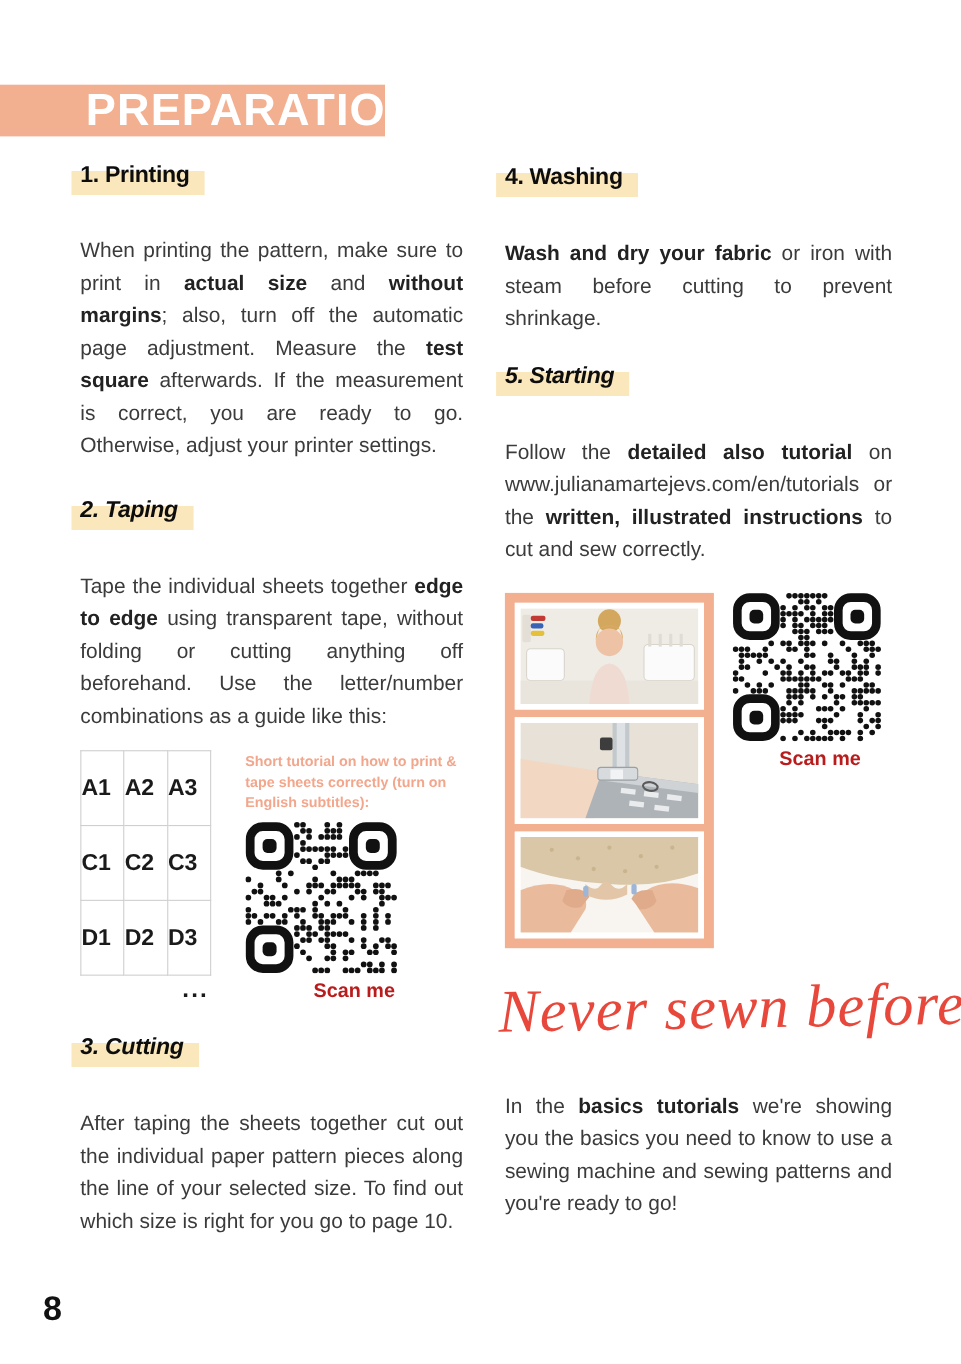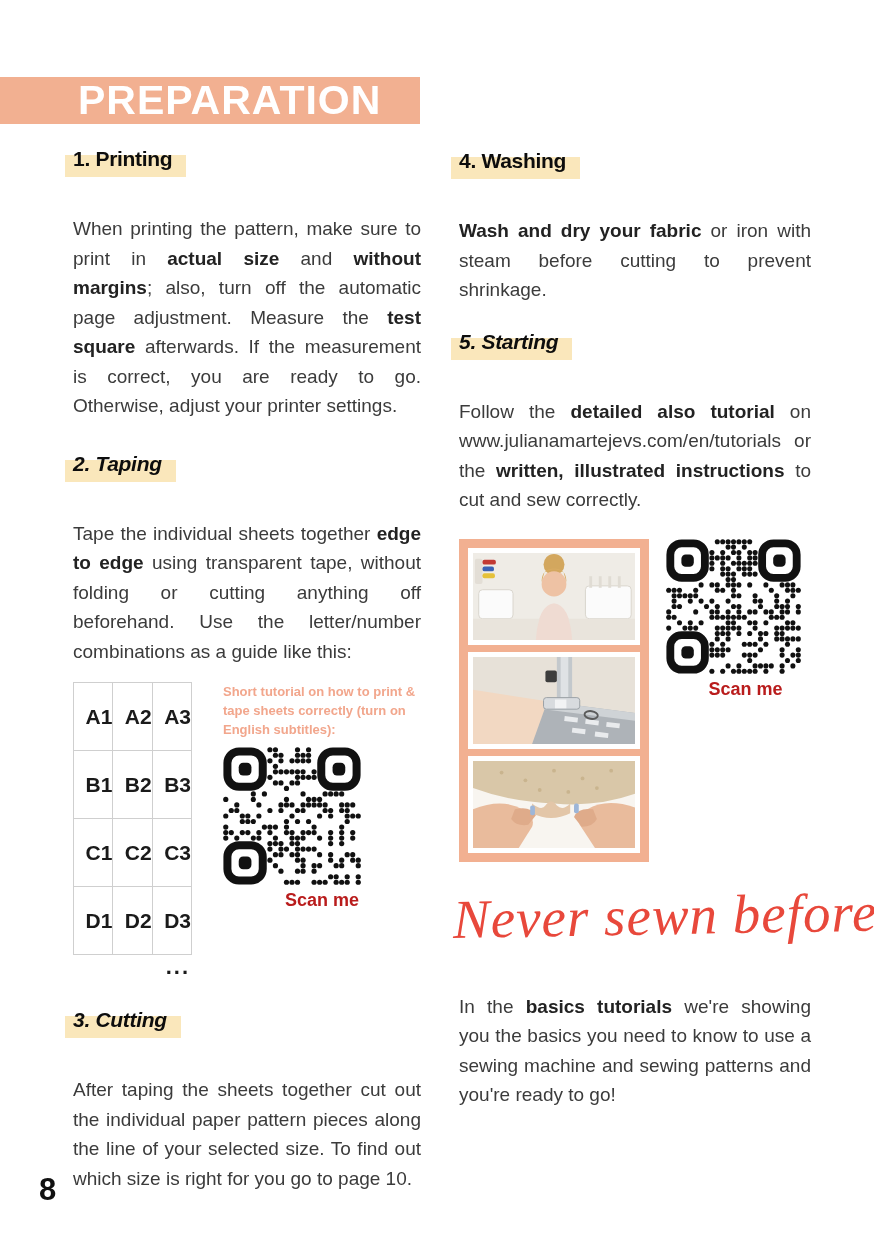--- a/index.html
+++ b/index.html
@@ -14,21 +14,21 @@
   html,body{width:874px;height:1240px;}
   body{
     position:relative;
     background:#ffffff;
     font-family:"Liberation Sans", sans-serif;
     color:var(--body-ink);
     overflow:hidden;
   }
   
   .banner{
-    position:absolute; left:0; top:77px; width:420px; height:47px;
+    position:absolute; left:0; top:77px; width:350px; height:47px;
     background:var(--accent-salmon);
     display:flex; align-items:center;
   }
   .banner-title{
     color:#ffffff; font-size:41px; font-weight:800; letter-spacing:1px;
     padding-left:78px; white-space:nowrap;
   }
   
   .col{position:absolute; top:140px;}
   .col-left{left:73px; width:348px;}
@@ -48,21 +48,21 @@
     overflow-wrap:anywhere;
     margin-top:36px;
   }
   p.body b{color:#222;}
   
   .media-row{display:flex; margin-top:16px;}
   .grid-wrap{width:119px; flex:none;}
   table.sheet-grid{border-collapse:collapse;}
   table.sheet-grid td{
     width:40px; height:68px; border:1px solid #cfcfcf; background:#fff;
-    text-align:right; vertical-align:middle;
+    text-align:left; vertical-align:middle;
     font-weight:700; font-size:21px; color:#1a1a1a;
   }
   .grid-ellipsis{
     text-align:right; font-weight:700; font-size:22px; color:#1a1a1a;
     letter-spacing:2px; line-height:24px; padding-right:2px;
   }
   .note-qr{margin-left:31px; width:198px; flex:none;}
   .tutorial-note{
     color:var(--note-orange); font-weight:700; font-size:13px; line-height:19px;
     margin-bottom:8px;
@@ -115,25 +115,20 @@
   <p class="body"><span>Tape the individual sheets together </span><b>edge to edge</b><span> using transparent tape, without folding or cutting anything off beforehand. Use the letter/number combinations as a guide like this:</span></p>
 
   <div class="media-row">
     <div class="grid-wrap">
       <table class="sheet-grid">
         <tbody>
             <tr>
           <td>A1</td>
           <td>A2</td>
           <td>A3</td>
-        </tr>
-        <tr>
-          <td>B1</td>
-          <td>B2</td>
-          <td>B3</td>
         </tr>
         <tr>
           <td>C1</td>
           <td>C2</td>
           <td>C3</td>
         </tr>
         <tr>
           <td>D1</td>
           <td>D2</td>
           <td>D3</td>

